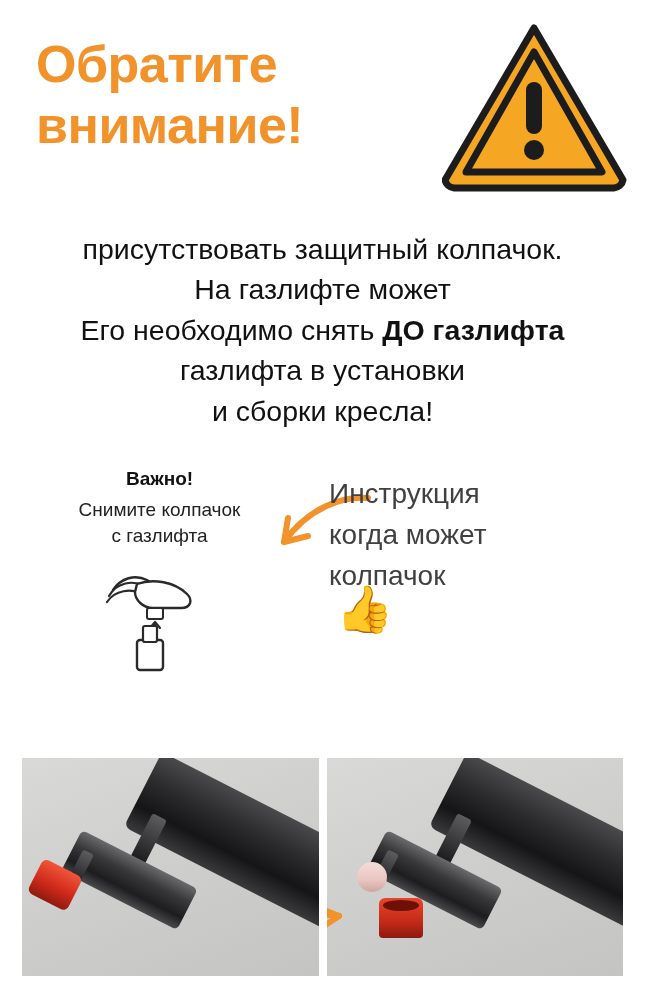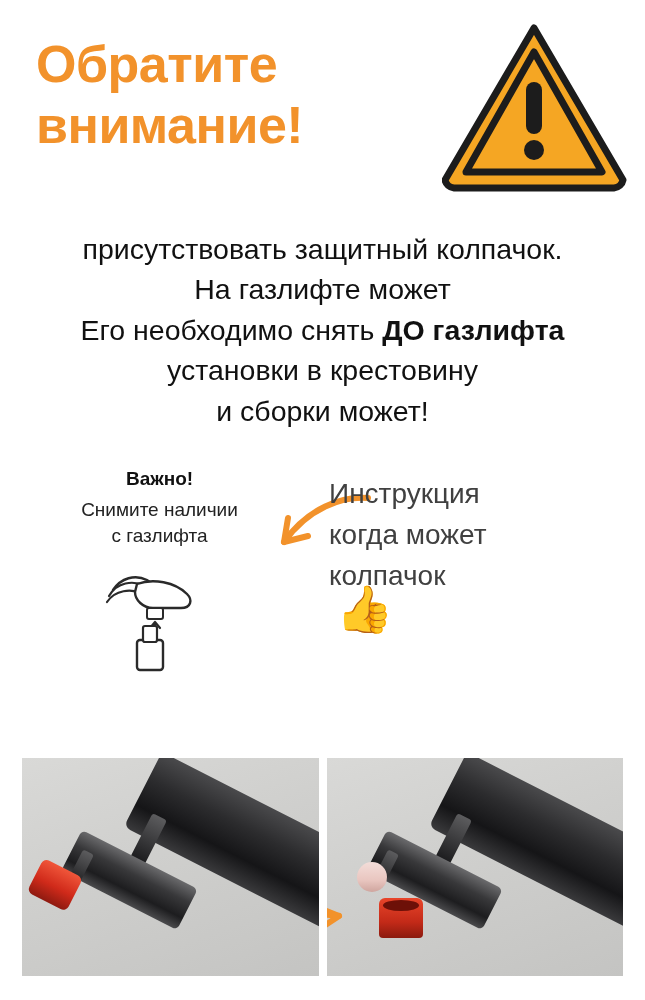--- a/index.html
+++ b/index.html
@@ -202,30 +202,30 @@
       <rect x="84" y="60" width="16" height="52" rx="8" fill="#1c1c1c"></rect>
       <circle cx="92" cy="128" r="10" fill="#1c1c1c"></circle>
     </svg>
   </div>
 </div>
 
 <div class="intro">
   <span class="ln">присутствовать защитный колпачок.</span>
   <span class="ln">На газлифте может</span>
   <span class="ln"><span>Его необходимо снять </span><b>ДО газлифта</b></span>
-  <span class="ln">установки в крестовину</span>
-  <span class="ln">и сборки может!</span>
+  <span class="ln">газлифта в установки</span>
+  <span class="ln">и сборки кресла!</span>
 </div>
 
 <div class="middle">
 
   <div class="note-block">
     <div class="note-title">Важно!</div>
     <div class="note-text">
-      <span class="ln">Снимите наличии</span>
+      <span class="ln">Снимите колпачок</span>
       <span class="ln">с газлифта</span>
     </div>
 
     <div class="hand-figure">
       <svg viewBox="0 0 130 120" width="130" height="120" aria-hidden="true">
 
         <path d="M18 34 C26 22, 40 18, 52 24 C58 27, 62 33, 64 40" fill="none" stroke="#2a2a2a" stroke-width="2.4" stroke-linecap="round"></path>
         <path d="M14 40 C22 26, 38 24, 50 30" fill="none" stroke="#2a2a2a" stroke-width="2.2" stroke-linecap="round"></path>
         <path d="M12 46 C20 34, 36 32, 48 38" fill="none" stroke="#2a2a2a" stroke-width="2.2" stroke-linecap="round"></path>
         <path d="M42 28 C58 22, 80 26, 92 38 C98 44, 96 52, 86 52 L58 52 C48 52, 40 44, 40 36 Z" fill="#ffffff" stroke="#2a2a2a" stroke-width="2.4" stroke-linejoin="round"></path>

